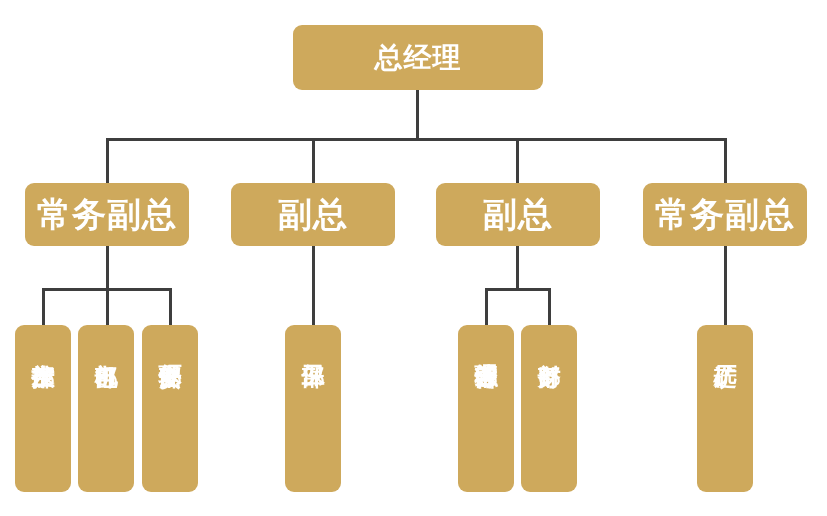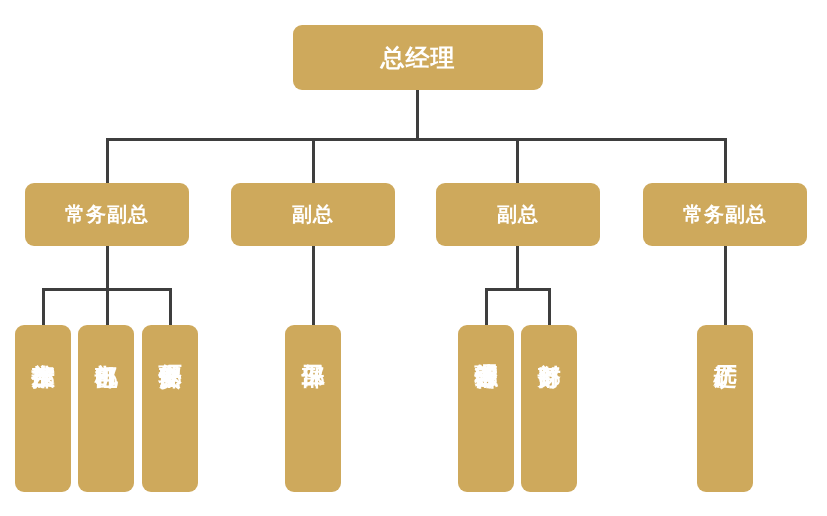--- a/index.html
+++ b/index.html
@@ -15,22 +15,22 @@
     background:var(--gold,#CEA95C);
     color:var(--ntext,#ffffff);
     font-weight:700;
     border-radius:9px;
     display:flex;
     align-items:center;
     justify-content:center;
     box-sizing:border-box;
     letter-spacing:1px;
   }
-  .root{left:293px;top:25px;width:250px;height:65px;font-size:24px;}
-  .l2{top:183px;width:164px;height:63px;font-size:20px;}
+  .root{left:293px;top:25px;width:250px;height:65px;font-size:28px;}
+  .l2{top:183px;width:164px;height:63px;font-size:34px;}
   .l3{
     top:325px;width:56px;height:167px;
     align-items:flex-start;
     padding-top:21px;
     letter-spacing:0;
   }
   .vtext{
     writing-mode:vertical-rl;
     text-orientation:upright;
     font-size:23px;

